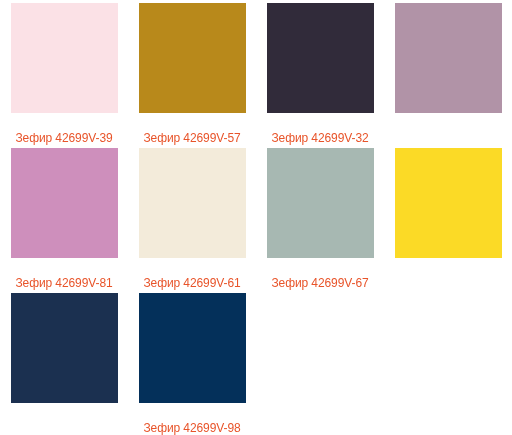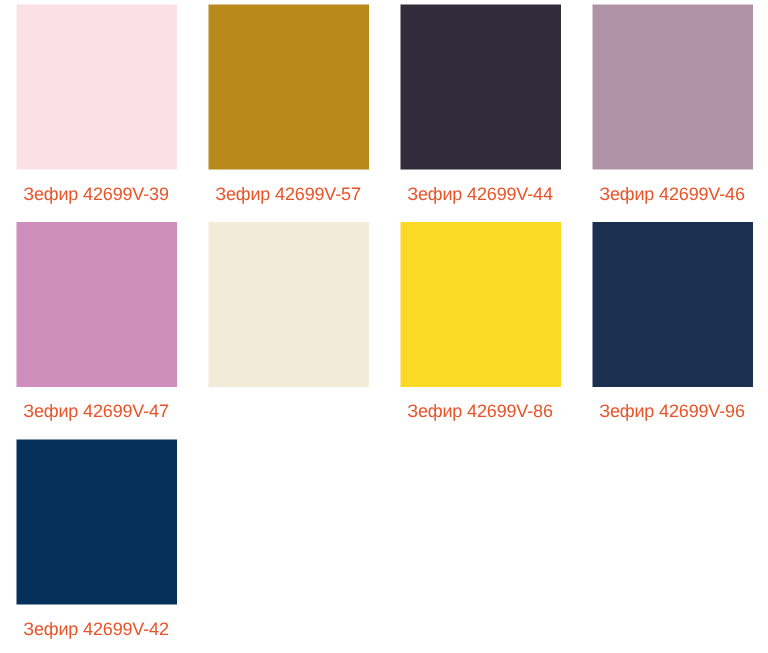--- a/index.html
+++ b/index.html
@@ -21,20 +21,21 @@
     grid-auto-rows: 145px;
     width: 512px;
   }
 
   .swatch-cell {
     display: flex;
     flex-direction: column;
     align-items: center;
     box-sizing: border-box;
     padding-top: 3px;
+    justify-content: space-between;
   }
 
   .swatch-chip {
     width: 107px;
     height: 110px;
     display: block;
     background: #cccccc;
   }
 
   .swatch-label {
@@ -56,38 +57,40 @@
     <div class="swatch-cell">
       <span class="swatch-chip" style="background-color: rgb(251, 225, 230);"></span>
       <span class="swatch-label">Зефир 42699V-39</span>
     </div>
     <div class="swatch-cell">
       <span class="swatch-chip" style="background-color: rgb(184, 137, 27);"></span>
       <span class="swatch-label">Зефир 42699V-57</span>
     </div>
     <div class="swatch-cell">
       <span class="swatch-chip" style="background-color: rgb(49, 43, 58);"></span>
-      <span class="swatch-label">Зефир 42699V-44</span>
+      <span class="swatch-label">Зефир 42699V-32</span>
     </div>
     <div class="swatch-cell">
       <span class="swatch-chip" style="background-color: rgb(177, 147, 167);"></span>
-      <span class="swatch-label">Зефир 42699V-46</span>
     </div>
     <div class="swatch-cell">
       <span class="swatch-chip" style="background-color: rgb(206, 143, 188);"></span>
-      <span class="swatch-label">Зефир 42699V-47</span>
+      <span class="swatch-label">Зефир 42699V-81</span>
     </div>
     <div class="swatch-cell">
       <span class="swatch-chip" style="background-color: rgb(243, 235, 218);"></span>
+      <span class="swatch-label">Зефир 42699V-61</span>
+    </div>
+    <div class="swatch-cell">
+      <span class="swatch-chip" style="background-color: rgb(167, 184, 178);"></span>
+      <span class="swatch-label">Зефир 42699V-67</span>
     </div>
     <div class="swatch-cell">
       <span class="swatch-chip" style="background-color: rgb(251, 218, 38);"></span>
-      <span class="swatch-label">Зефир 42699V-86</span>
     </div>
     <div class="swatch-cell">
       <span class="swatch-chip" style="background-color: rgb(27, 48, 80);"></span>
-      <span class="swatch-label">Зефир 42699V-96</span>
     </div>
     <div class="swatch-cell">
       <span class="swatch-chip" style="background-color: rgb(4, 48, 90);"></span>
-      <span class="swatch-label">Зефир 42699V-42</span>
+      <span class="swatch-label">Зефир 42699V-98</span>
     </div>
   </div>
 
 </body></html>

